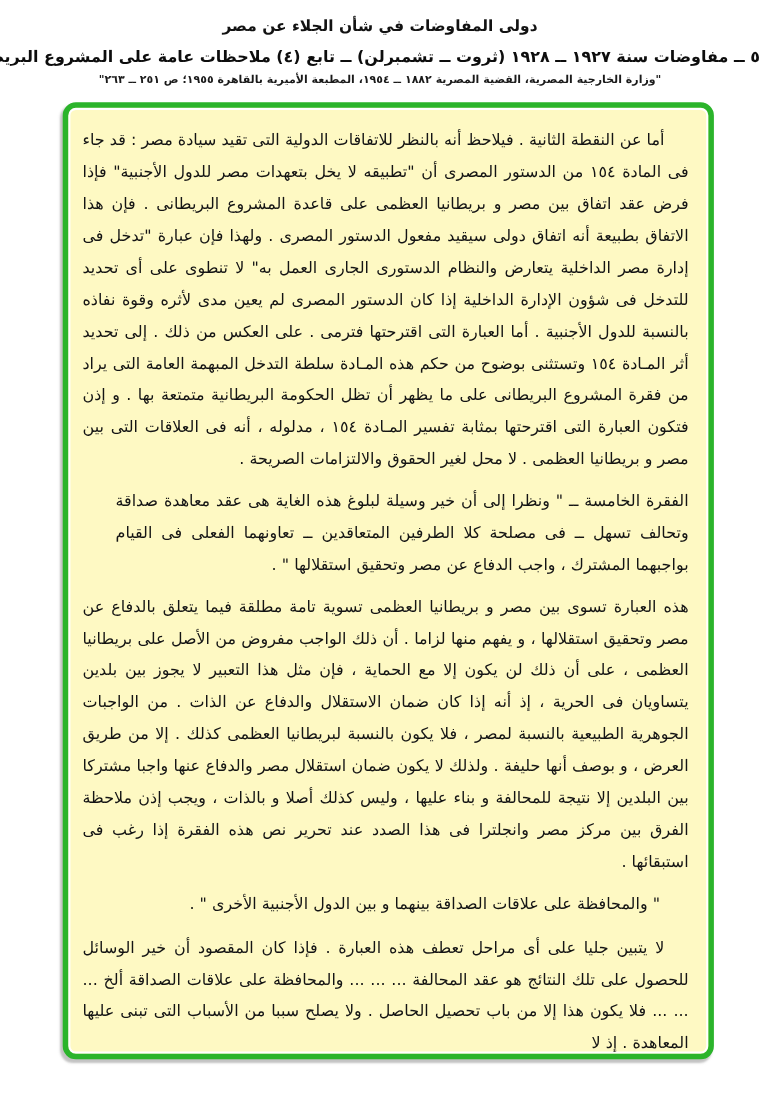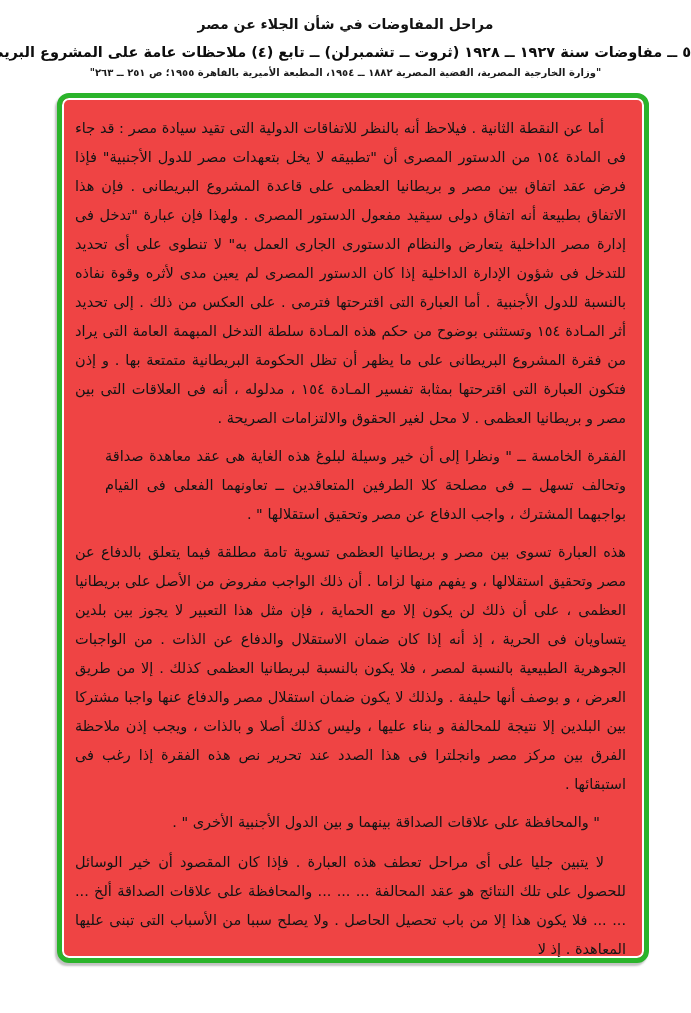--- a/index.html
+++ b/index.html
@@ -44,21 +44,21 @@
     font-weight: bold;
     color: #1a1a1a;
   }
   .scan-box {
     width: 592px;
     height: 870px;
     margin: 15px 43px 0 57px;
     border: 5px solid #2bb42b;
     border-radius: 12px;
     box-shadow: -2px 3px 2px rgba(120,120,120,0.45), inset 0 0 0 2px #ffffff;
-    background: #ef4444;
+    background: #fef9c3;
     padding: 16px 18px 0 13px;
     overflow: hidden;
   }
   .scan-content {
     direction: rtl;
     text-align: justify;
     font-size: 14.5px;
     line-height: 29px;
     color: #141414;
   }
@@ -71,21 +71,21 @@
     text-align: right;
     padding-right: 26px;
     margin: 3px 0 11px 0;
   }
 </style>
 </head>
 <body>
 
 <div class="page">
   <div class="header">
-    <div class="title">مراحل المفاوضات في شأن الجلاء عن مصر</div>
+    <div class="title">دولى المفاوضات في شأن الجلاء عن مصر</div>
     <div class="subtitle">٥ ــ مفاوضات سنة ١٩٢٧ ــ ١٩٢٨ (ثروت ــ تشمبرلن) ــ تابع (٤) ملاحظات عامة على المشروع البريطاني</div>
     <div class="source">"وزارة الخارجية المصرية، القضية المصرية ١٨٨٢ ــ ١٩٥٤، المطبعة الأميرية بالقاهرة ١٩٥٥؛ ص ٢٥١ ــ ٢٦٣"</div>
   </div>
 
   <div class="scan-box" style="border-color: rgb(43, 180, 43);">
     <div class="scan-content">
         <p class="para indent">أما عن النقطة الثانية . فيلاحظ أنه بالنظر للاتفاقات الدولية التى تقيد سيادة مصر : قد جاء فى المادة ١٥٤ من الدستور المصرى أن "تطبيقه لا يخل بتعهدات مصر للدول الأجنبية" فإذا فرض عقد اتفاق بين مصر و بريطانيا العظمى على قاعدة المشروع البريطانى . فإن هذا الاتفاق بطبيعة أنه اتفاق دولى سيقيد مفعول الدستور المصرى . ولهذا فإن عبارة "تدخل فى إدارة مصر الداخلية يتعارض والنظام الدستورى الجارى العمل به" لا تنطوى على أى تحديد للتدخل فى شؤون الإدارة الداخلية إذا كان الدستور المصرى لم يعين مدى لأثره وقوة نفاذه بالنسبة للدول الأجنبية . أما العبارة التى اقترحتها فترمى . على العكس من ذلك . إلى تحديد أثر المـادة ١٥٤ وتستثنى بوضوح من حكم هذه المـادة سلطة التدخل المبهمة العامة التى يراد من فقرة المشروع البريطانى على ما يظهر أن تظل الحكومة البريطانية متمتعة بها . و إذن فتكون العبارة التى اقترحتها بمثابة تفسير المـادة ١٥٤ ، مدلوله ، أنه فى العلاقات التى بين مصر و بريطانيا العظمى . لا محل لغير الحقوق والالتزامات الصريحة .</p>
         <p class="para quote-block">الفقرة الخامسة ــ " ونظرا إلى أن خير وسيلة لبلوغ هذه الغاية هى عقد معاهدة صداقة وتحالف تسهل ــ فى مصلحة كلا الطرفين المتعاقدين ــ تعاونهما الفعلى فى القيام بواجبهما المشترك ، واجب الدفاع عن مصر وتحقيق استقلالها " .</p>
         <p class="para ">هذه العبارة تسوى بين مصر و بريطانيا العظمى تسوية تامة مطلقة فيما يتعلق بالدفاع عن مصر وتحقيق استقلالها ، و يفهم منها لزاما . أن ذلك الواجب مفروض من الأصل على بريطانيا العظمى ، على أن ذلك لن يكون إلا مع الحماية ، فإن مثل هذا التعبير لا يجوز بين بلدين يتساويان فى الحرية ، إذ أنه إذا كان ضمان الاستقلال والدفاع عن الذات . من الواجبات الجوهرية الطبيعية بالنسبة لمصر ، فلا يكون بالنسبة لبريطانيا العظمى كذلك . إلا من طريق العرض ، و بوصف أنها حليفة . ولذلك لا يكون ضمان استقلال مصر والدفاع عنها واجبا مشتركا بين البلدين إلا نتيجة للمحالفة و بناء عليها ، وليس كذلك أصلا و بالذات ، ويجب إذن ملاحظة الفرق بين مركز مصر وانجلترا فى هذا الصدد عند تحرير نص هذه الفقرة إذا رغب فى استبقائها .</p>
         <p class="para quote-line">" والمحافظة على علاقات الصداقة بينهما و بين الدول الأجنبية الأخرى " .</p>

